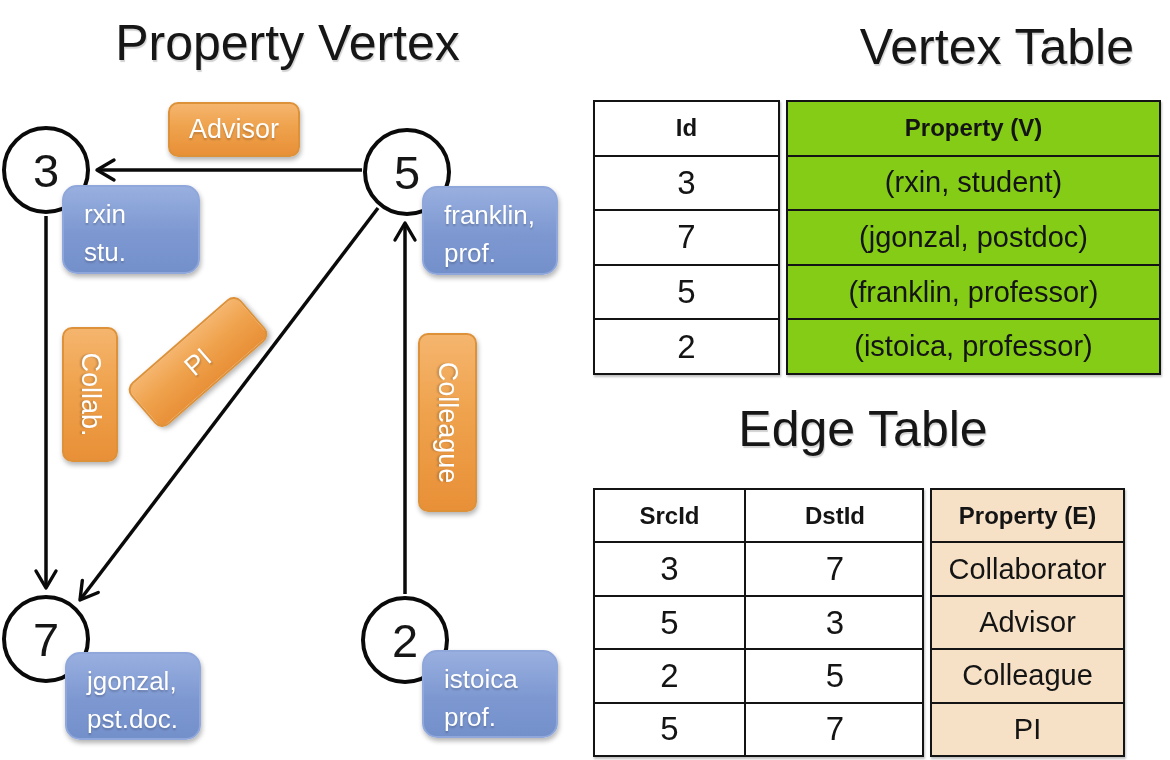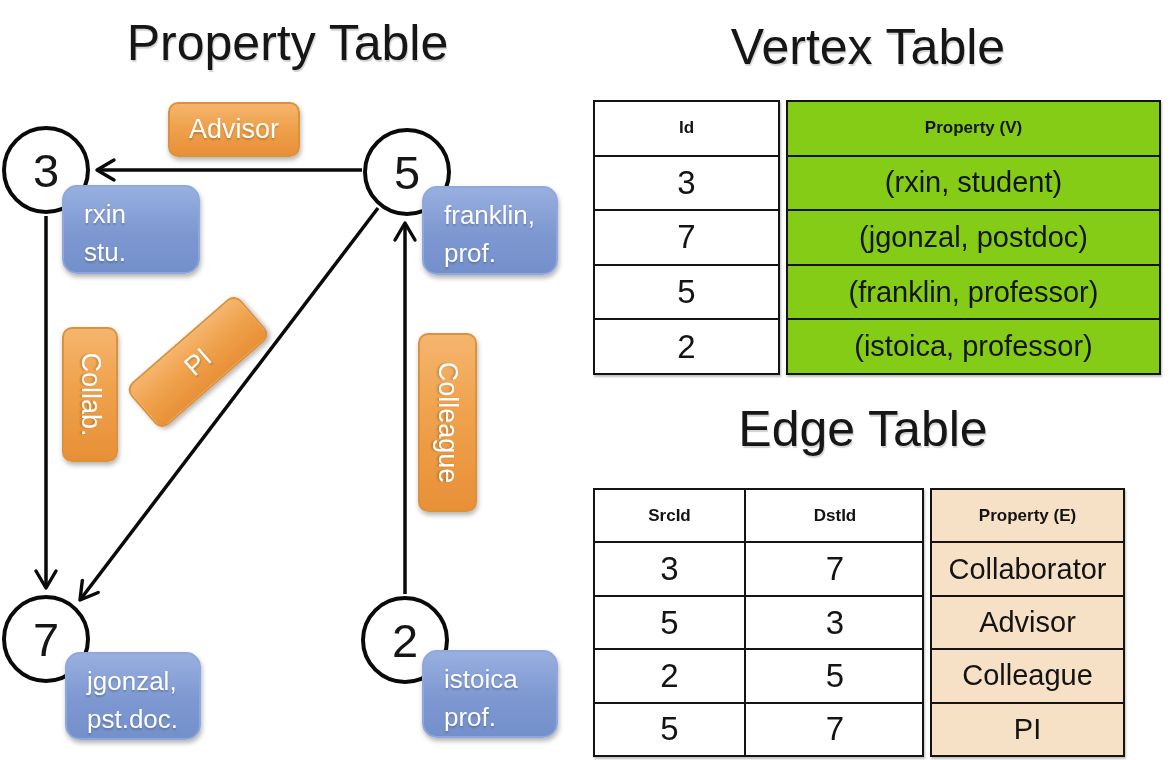--- a/index.html
+++ b/index.html
@@ -6,21 +6,21 @@
   #canvas {
     position:relative; width:1170px; height:760px; background:#ffffff;
     font-family:"Liberation Sans","DejaVu Sans",sans-serif; overflow:hidden; color:#111;
   }
   .title {
     position:absolute; text-align:center; font-size:50px; font-weight:400;
     color:#161616; letter-spacing:0px; line-height:1.1;
     text-shadow:1px 2px 1px rgba(0,0,0,0.18);
   }
   #pg-title { left:0px;   top:16px;  width:575px; }
-  #vt-title { left:585px; top:20px;  width:566px; }
+  #vt-title { left:568px; top:20px;  width:566px;text-align:right; }
   #et-title { left:585px; top:402px; width:556px; }
 
   
   #edge-svg { position:absolute; left:0; top:0; pointer-events:none; }
 
   .node {
     position:absolute; width:88px; height:88px; box-sizing:border-box;
     border:4px solid #0a0a0a; border-radius:50%; background:#fff;
     display:flex; align-items:center; justify-content:center;
     font-size:47px; color:#161616;
@@ -61,40 +61,40 @@
   .tcol {
     position:absolute; box-sizing:border-box; border:2px solid #141414;
     display:flex; flex-direction:column; background:#fff;
     box-shadow:1px 2px 2px rgba(0,0,0,0.25);
   }
   .cell {
     flex:1; display:flex; align-items:center; justify-content:center;
     border-top:2px solid #141414; font-size:29px; color:#141414;
   }
   .cell:first-child { border-top:none; }
-  .hdr { font-weight:bold; font-size:17px; }
+  .hdr { font-weight:bold; font-size:24px; }
   .num { font-size:33px; }
 
   #vt-id   { left:593px; top:100px; width:187px; height:275px; }
   #vt-prop { left:786px; top:100px; width:375px; height:275px; background:#d8e1f3; }
   #vt-prop .cell { background:#84cc16; }
 
   #et-left { left:593px; top:488px; width:331px; height:269px; flex-direction:row; padding:0; }
   .subcol { display:flex; flex-direction:column; flex:none; }
   #et-src  { width:149px; }
   #et-dst  { width:178px; border-left:2px solid #141414; }
   #et-prop { left:930px; top:488px; width:195px; height:269px; background:#f6e0c6; }
   #et-prop .cell { background:#f6e0c6; }
 </style>
 </head>
 <body>
 
 <div id="canvas">
 
-  <div class="title" id="pg-title">Property Table</div>
+  <div class="title" id="pg-title">Property Vertex</div>
   <div class="title" id="vt-title">Vertex Table</div>
   <div class="title" id="et-title">Edge Table</div>
 
   <svg id="edge-svg" width="585" height="760" viewBox="0 0 585 760">
     <defs>
       <marker id="arr" markerUnits="userSpaceOnUse" markerWidth="30" markerHeight="30" viewBox="0 0 30 30" refX="23" refY="15" orient="auto">
         <path d="M6,5 L23,15 L6,25" fill="none" stroke="#0a0a0a" stroke-width="3.4" stroke-linecap="round" stroke-linejoin="round"></path>
       </marker>
     </defs>
     <g stroke="#0a0a0a" stroke-width="3.5">

